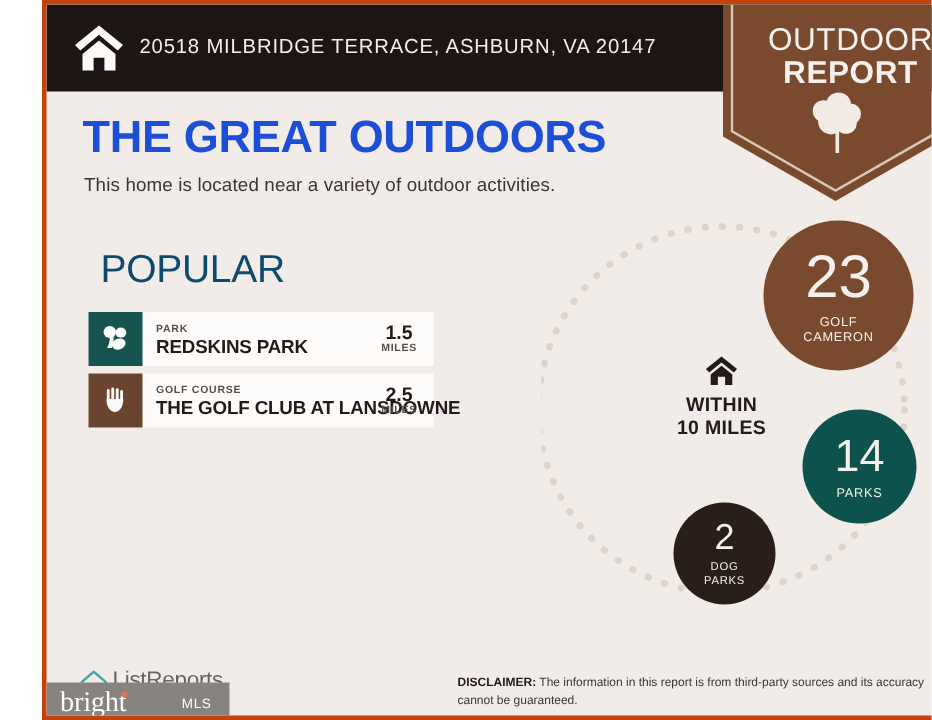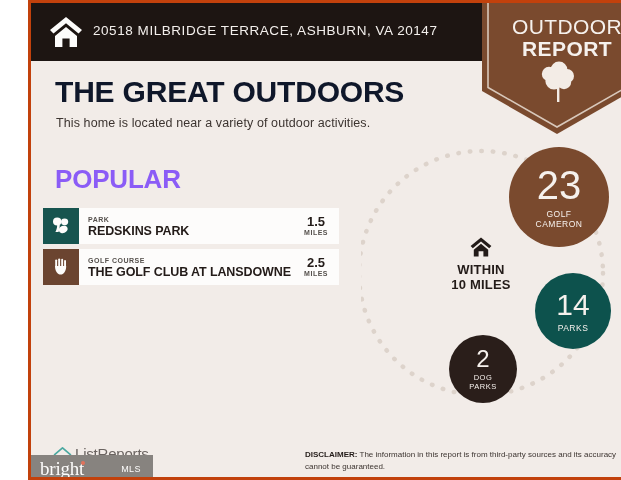--- a/index.html
+++ b/index.html
@@ -41,33 +41,33 @@
   .badge-text{
     position:absolute;left:0;top:13px;width:170px;text-align:center;
     color:#f6f1ed;line-height:1.04;pointer-events:none;
   }
   .badge-l1{display:block;font-size:21px;letter-spacing:.4px;font-weight:400;}
   .badge-l2{display:block;font-size:21px;letter-spacing:.4px;font-weight:700;}
 
   
   .h1{
     position:absolute;left:24px;top:72px;
-    font-size:30px;font-weight:700;color:#0f172a;letter-spacing:-.2px;
+    font-size:30px;font-weight:700;color:#1d4ed8;letter-spacing:-.2px;
   }
   .sub{
     position:absolute;left:25px;top:113px;
     font-size:12.5px;color:#3c3430;letter-spacing:.1px;
   }
 
   
   .h2{
-    position:absolute;left:24px;top:161px;
-    font-size:26px;font-weight:700;color:#8b5cf6;letter-spacing:-.2px;
-  }
-  .list{position:absolute;left:12px;top:205px;width:296px;}
+    position:absolute;left:36px;top:161px;
+    font-size:26px;font-weight:400;color:#0c4a6e;letter-spacing:-.2px;
+  }
+  .list{position:absolute;left:28px;top:205px;width:230px;}
   .row{
     position:relative;height:36px;margin-bottom:5px;
     background:#fdfcfb;display:flex;align-items:center;
   }
   .row .ibox{
     width:36px;height:36px;flex:0 0 36px;
     display:flex;align-items:center;justify-content:center;
   }
   .row .txt{flex:1 1 auto;padding-left:9px;min-width:0;}
   .cat{

